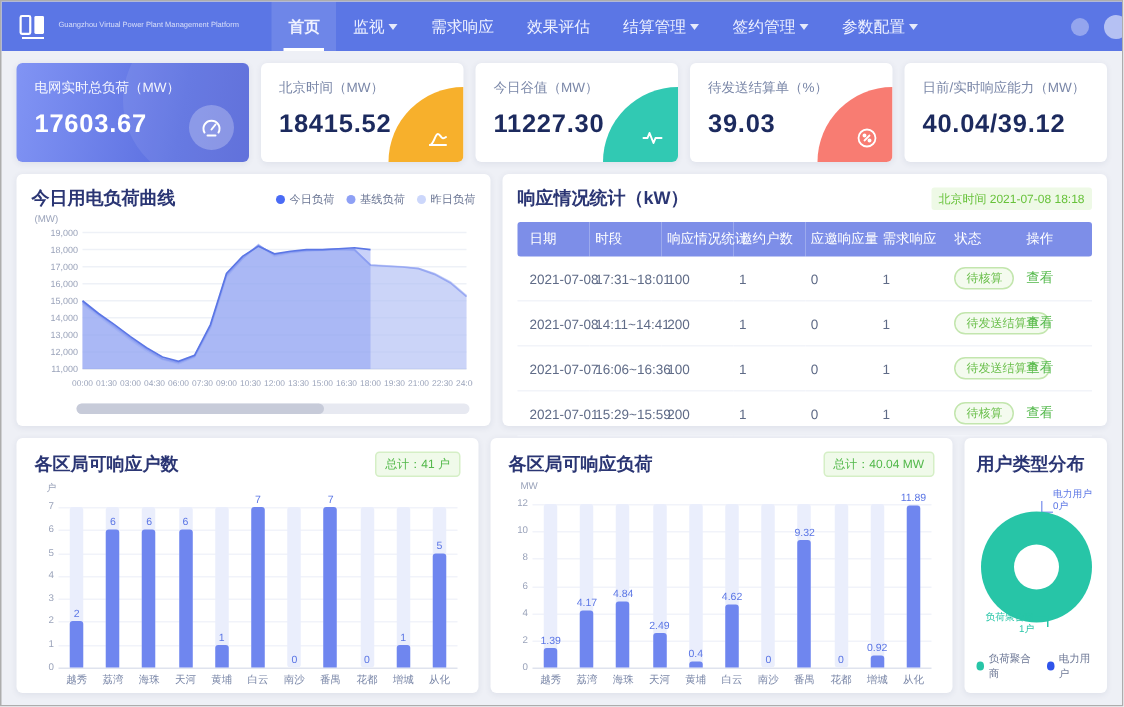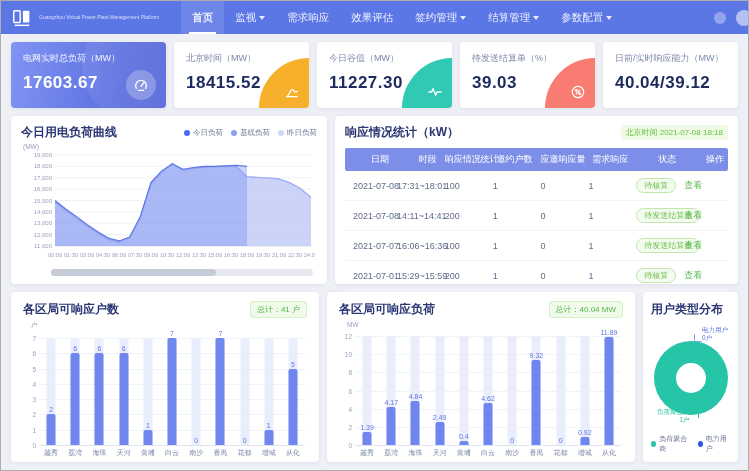--- a/index.html
+++ b/index.html
@@ -45,21 +45,21 @@
   .legend { display:flex; align-items:center; gap:8px; }
   .legend-item { display:flex; align-items:center; gap:3px; font-size:7.5px; color:#6b7694; cursor:pointer; }
   .legend-dot { width:6px; height:6px; border-radius:50%; }
   .ylab { font-size:6.5px; color:#9aa3ba; margin:2px 0 0 2px; }
   .slider { height:7px; background:#e7e9f1; border-radius:4px; margin:1px 4px 0 30px; position:relative; }
   .slider-thumb { position:absolute; left:0; top:0; height:100%; width:63%; background:#c7cbd9; border-radius:4px; }
 
   .table-card { flex:1; padding:8px 10px; }
   .time-badge { font-size:8px; color:#67c23a; background:#eef9e6; border-radius:2px; padding:2px 5px; white-space:nowrap; }
   table { width:100%; border-collapse:collapse; margin-top:7px; table-layout:fixed; }
-  thead th { background:#7d8ee8; color:#fff; font-size:9px; font-weight:normal; text-align:right; padding:5px 4px; white-space:nowrap; }
+  thead th { background:#7d8ee8; color:#fff; font-size:9px; font-weight:normal; text-align:left; padding:5px 4px; white-space:nowrap; }
   thead th:first-child { border-radius:2px 0 0 2px; padding-left:8px; }
   thead th:last-child { border-radius:0 2px 2px 0; }
   tbody td { font-size:9px; color:#5f6b87; padding:7px 4px; border-bottom:1px solid #f2f4f9; white-space:nowrap; }
   tbody td:first-child { padding-left:8px; }
   .status-pill { display:inline-block; font-size:8px; color:#6abf4b; background:#f4fbef; border:1px solid #c3e6ae; border-radius:9px; padding:1px 7px; }
   .view-link { color:#52b84a; font-size:9px; cursor:pointer; }
 
   
   .bottom-row { display:flex; gap:8px; height:170px; }
   .bar-card { width:308px; padding:9px 12px 4px; display:flex; flex-direction:column; }
@@ -111,25 +111,25 @@
           <span>监视</span>
           <span class="caret"></span>
         </div>
         <div class="nav-item">
           <span>需求响应</span>
         </div>
         <div class="nav-item">
           <span>效果评估</span>
         </div>
         <div class="nav-item">
+          <span>结算管理</span>
+          <span class="caret"></span>
+        </div>
+        <div class="nav-item">
           <span>签约管理</span>
-          <span class="caret"></span>
-        </div>
-        <div class="nav-item">
-          <span>结算管理</span>
           <span class="caret"></span>
         </div>
         <div class="nav-item">
           <span>参数配置</span>
           <span class="caret"></span>
         </div>
       </nav>
     <div class="nav-right">
       <div class="nav-circle"></div>
       <div class="nav-avatar"></div>

